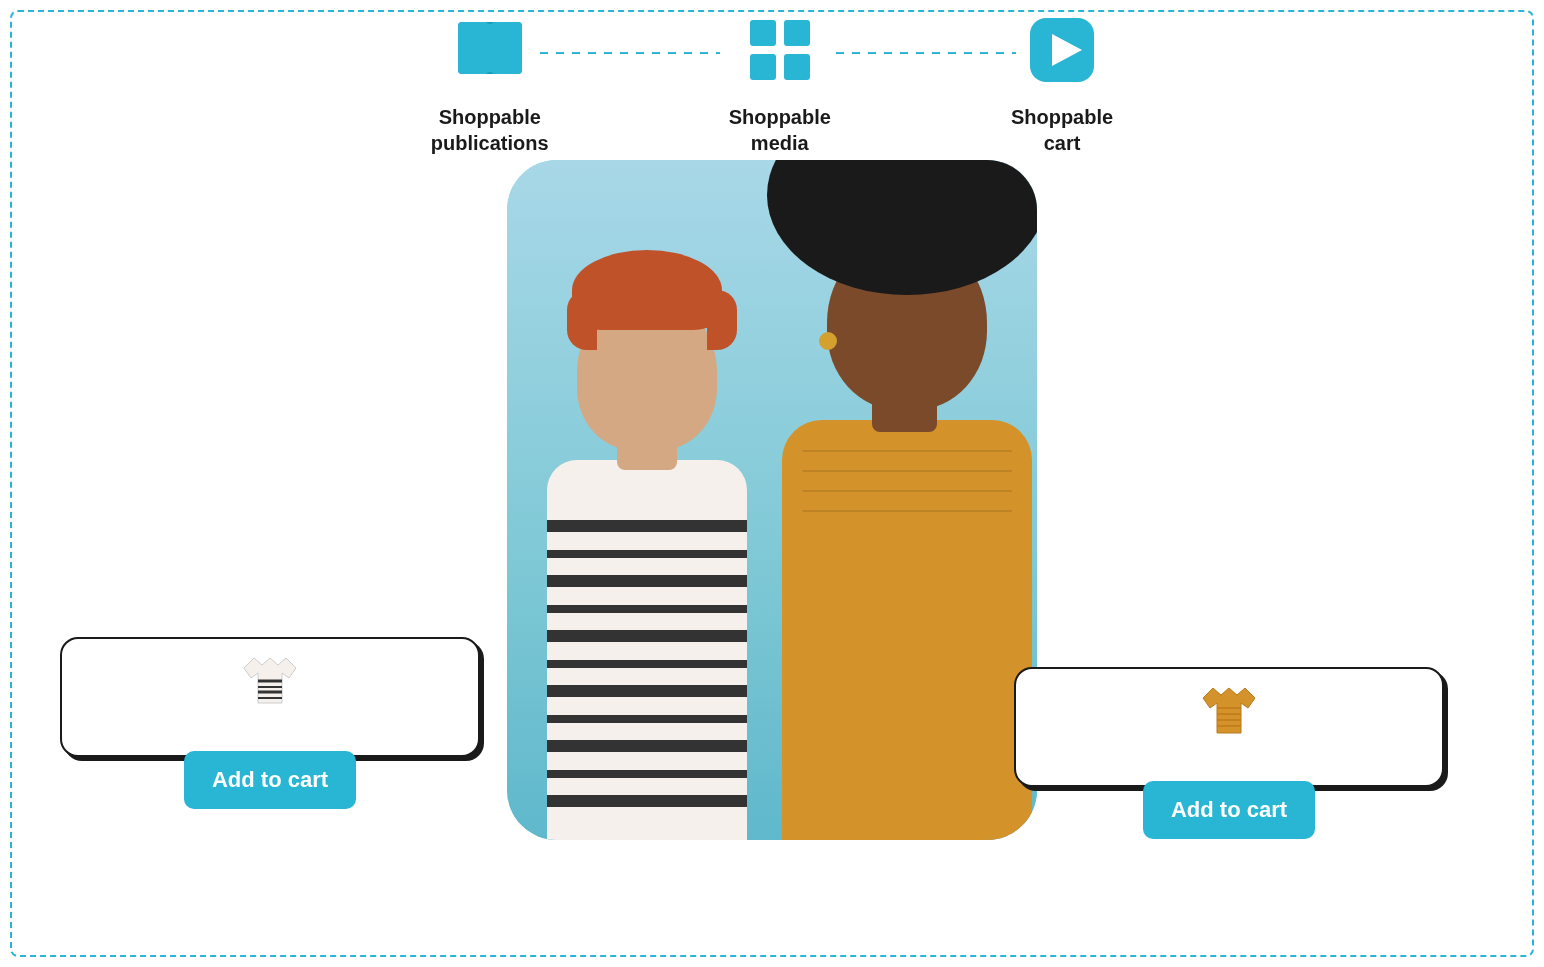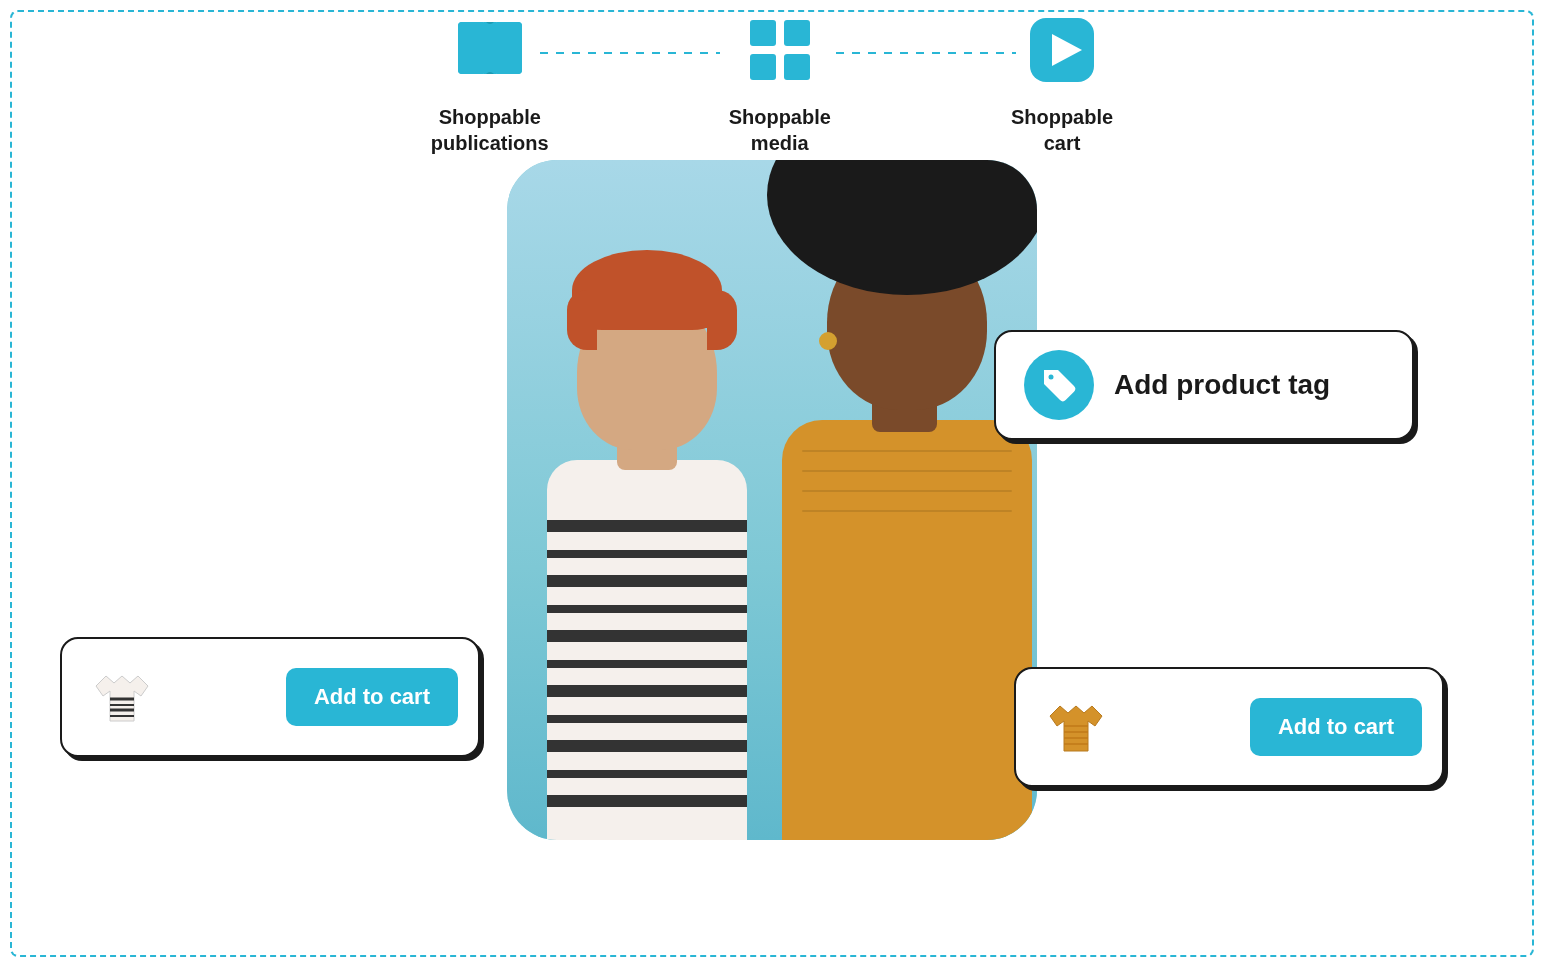--- a/index.html
+++ b/index.html
@@ -122,20 +122,21 @@
       background: #fff;
       border-radius: 18px;
       border: 2px solid #1a1a1a;
       display: flex;
       align-items: center;
       gap: 16px;
       padding: 0 20px;
       z-index: 10;
       box-shadow: 4px 4px 0 #1a1a1a;
       height: 120px;
+      flex-direction: column;
     }
 
     .cart-card-left {
       left: 60px;
       bottom: 210px;
       width: 420px;
     }
 
     .cart-card-right {
       right: 100px;
@@ -277,30 +278,20 @@
 
         <div style="position:absolute;bottom:430px;left:50px;width:160px;height:175px;background:#7a4a2a;border-radius:50% 50% 45% 45%;"></div>
 
         <div style="position:absolute;bottom:545px;left:-10px;width:280px;height:200px;background:#1a1a1a;border-radius:50%;"></div>
 
         <div style="position:absolute;bottom:490px;left:42px;width:18px;height:18px;background:#d4a030;border-radius:50%;border:3px solid #d4a030;"></div>
       </div>
     </div>
   </div>
 
-  <div class="tag-card">
-    <div class="tag-icon-circle">
-
-      <svg width="42" height="42" viewBox="0 0 42 42" fill="none">
-        <path d="M6 6h14l16 16a4 4 0 010 5.66l-8.34 8.34a4 4 0 01-5.66 0L6 20V6z" fill="white"></path>
-        <circle cx="13" cy="13" r="2.5" fill="#29b6d5"></circle>
-      </svg>
-    </div>
-    <span class="tag-text">Add product tag</span>
-  </div>
 
   <div class="cart-card cart-card-left">
 
     <div class="product-thumb">
       <svg width="72" height="72" viewBox="0 0 72 72" fill="none">
 
         <path d="M10 25 L20 15 L28 22 L36 15 L44 22 L52 15 L62 25 L55 35 L48 30 L48 60 L24 60 L24 30 L17 35 Z" fill="#f5f0ec" stroke="#ccc" stroke-width="1"></path>
 
         <line x1="24" y1="38" x2="48" y2="38" stroke="#333" stroke-width="3"></line>
         <line x1="24" y1="44" x2="48" y2="44" stroke="#333" stroke-width="2"></line>

